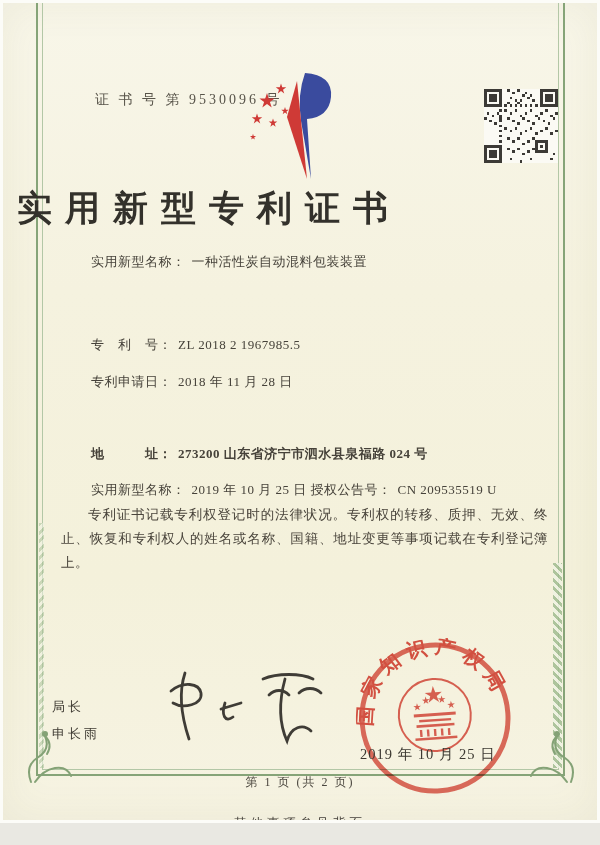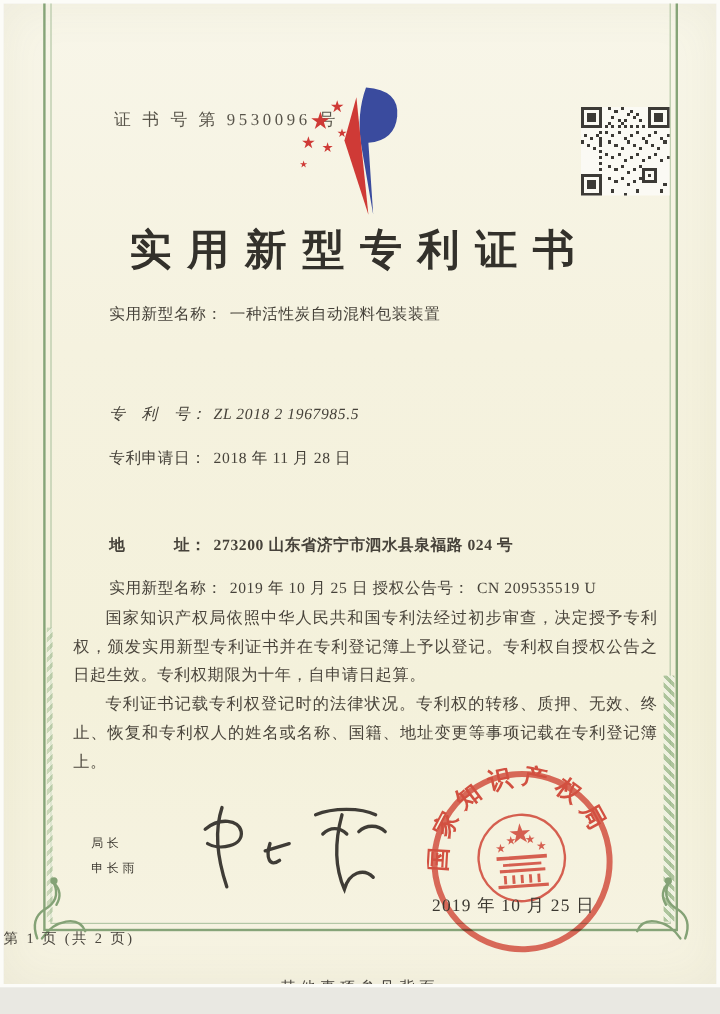--- a/index.html
+++ b/index.html
@@ -24,45 +24,45 @@
   .corner-orn{position:absolute; width:56px; height:60px;}
   .corner-bl{left:18px; bottom:36px;}
   .corner-br{right:16px; bottom:36px; transform:scaleX(-1);}
 
   .cert-no{position:absolute; left:92px; top:88px; font-size:14px;
     letter-spacing:3px; color:#58544a;}
 
   .logo{position:absolute; left:240px; top:64px; width:122px; height:118px;}
   .qr{position:absolute; left:481px; top:86px; width:74px; height:74px;}
 
-  .title{position:absolute; left:0; right:0; top:182px; text-align:center;
+  .title{position:absolute; left:0; right:0; top:182px; 
     font-size:35px; font-weight:600; color:#33312b; letter-spacing:13px;
-    padding-left:0;}
+    padding-left:14px;}
 
   .row{position:absolute; left:88px; font-size:13px; white-space:nowrap;
     color:#46423a; letter-spacing:.5px;}
   .row .val{margin-left:6px;}
-  .r0{top:250px;} .r1{top:296px;} .r2{top:333px;font-style:italic;} .r3{top:370px;}
+  .r0{top:250px;} .r1{top:296px;} .r2{top:333px;} .r3{top:370px;}
   .r4{top:406px;} .r5{top:442px;font-weight:bold;} .r6{top:478px;}
   .grant-no{}
 
   .paras{position:absolute; left:58px; top:500px; width:487px;
     font-size:13.5px; line-height:1.78; color:#4a453c; text-align:justify;}
   .paras p{margin:0; text-indent:2em; letter-spacing:.5px;}
 
-  .director{position:absolute; left:73px; top:690px; font-size:10px;
+  .director{position:absolute; left:49px; top:690px; font-size:13px;
     line-height:2.1; letter-spacing:3px; color:#3e3a32;}
   .signature{position:absolute; left:148px; top:658px; width:200px; height:95px;}
 
   .seal{position:absolute; left:353px; top:636px; width:158px; height:158px;
     transform:rotate(-4deg); opacity:.92; mix-blend-mode:multiply;}
   .seal-date{position:absolute; left:357px; top:742px; font-size:14.5px;
     color:#3b3831; letter-spacing:1px; z-index:5;}
 
-  .page-no{position:absolute; left:0; right:0; top:771px; 
+  .page-no{position:absolute; left:0; right:0; top:771px; text-align:center;
     font-size:12px; letter-spacing:2px; color:#4a463e;}
   .reverse-note{position:absolute; left:0; right:0; top:812px; text-align:center;
     font-size:12.5px; letter-spacing:4px; color:#45413a;}
 </style>
 </head>
 <body>
 
 <div id="page">
 
   <div class="frame-outer"></div>
@@ -151,21 +151,20 @@
   </div>
   <div class="row r5">
     <span class="lab">地　　　址：</span><span class="val">273200 山东省济宁市泗水县泉福路 024 号</span>
   </div>
   <div class="row r6">
     <span class="lab">实用新型名称：</span><span class="val">2019 年 10 月 25 日</span>
     <span class="lab grant-no">授权公告号：</span><span class="val">CN 209535519 U</span>
   </div>
 
   <div class="paras">
-    <p>国家知识产权局依照中华人民共和国专利法经过初步审查，决定授予专利权，颁发实用新型专利证书并在专利登记簿上予以登记。专利权自授权公告之日起生效。专利权期限为十年，自申请日起算。</p>
     <p>专利证书记载专利权登记时的法律状况。专利权的转移、质押、无效、终止、恢复和专利权人的姓名或名称、国籍、地址变更等事项记载在专利登记簿上。</p>
   </div>
 
   <div class="director">
     <div>局长</div>
     <div>申长雨</div>
   </div>
 
   <svg class="signature" viewBox="0 0 200 95">
     <g fill="none" stroke="#3f3c36" stroke-width="2.8" stroke-linecap="round">

